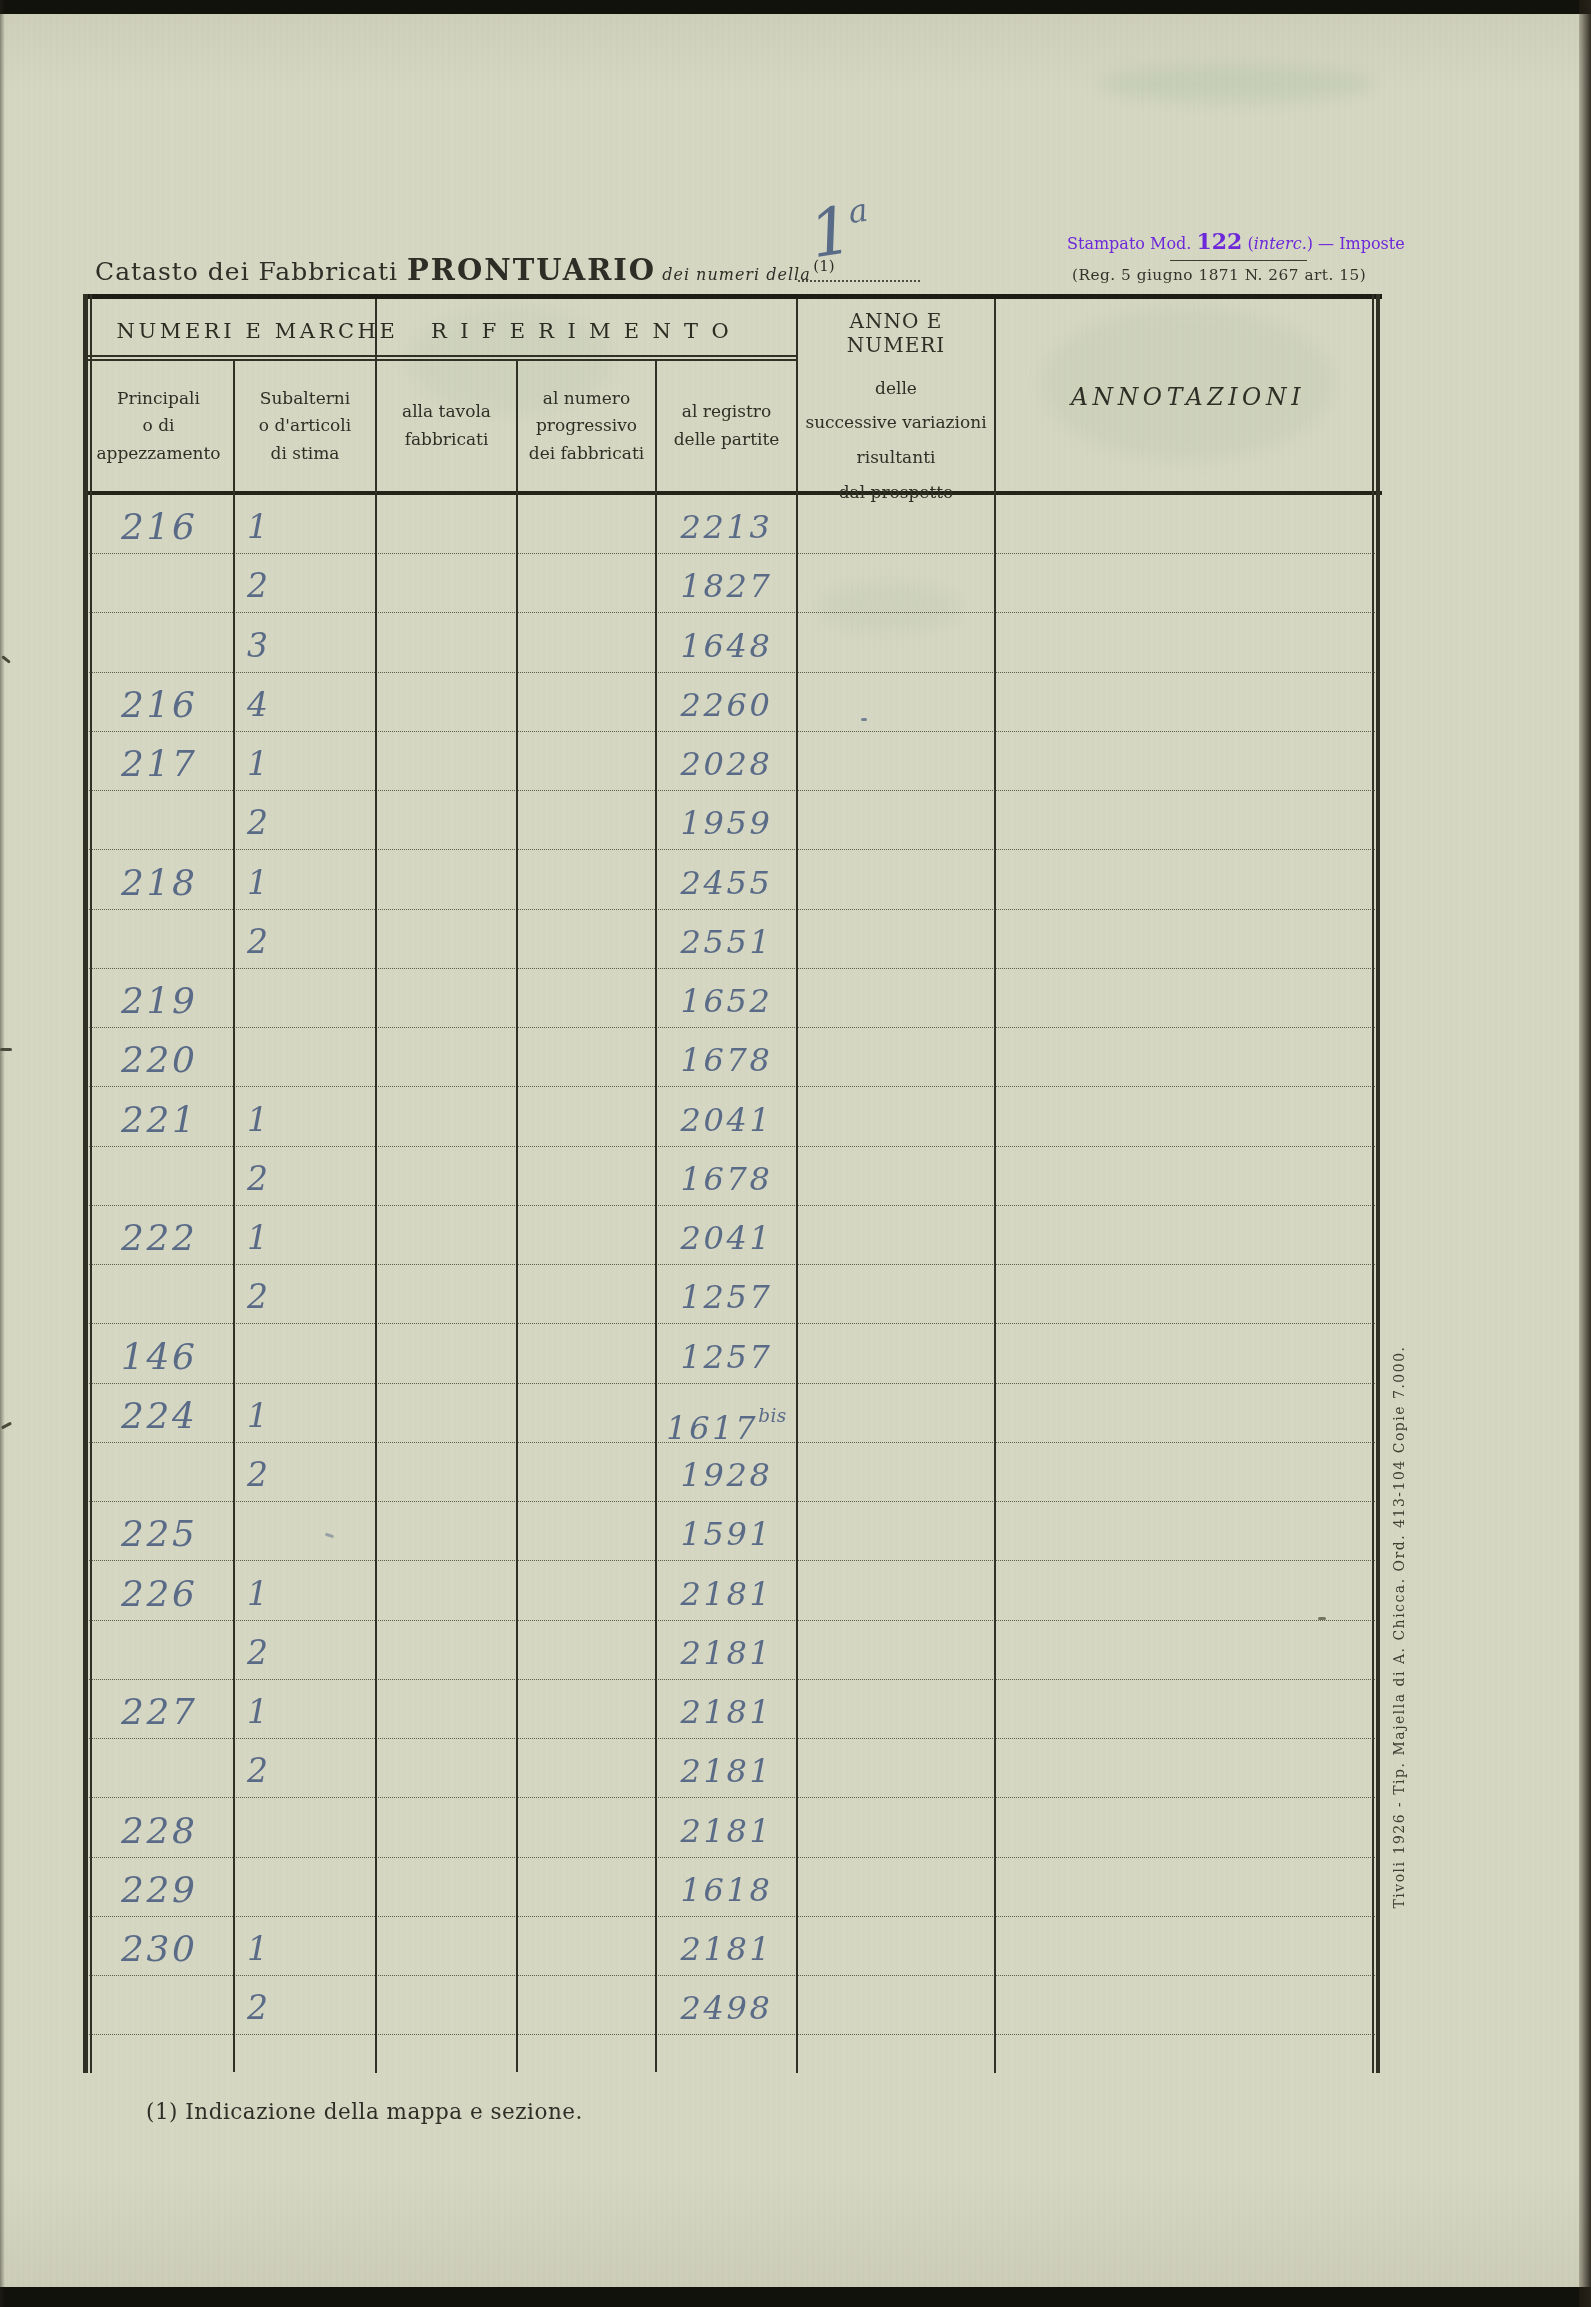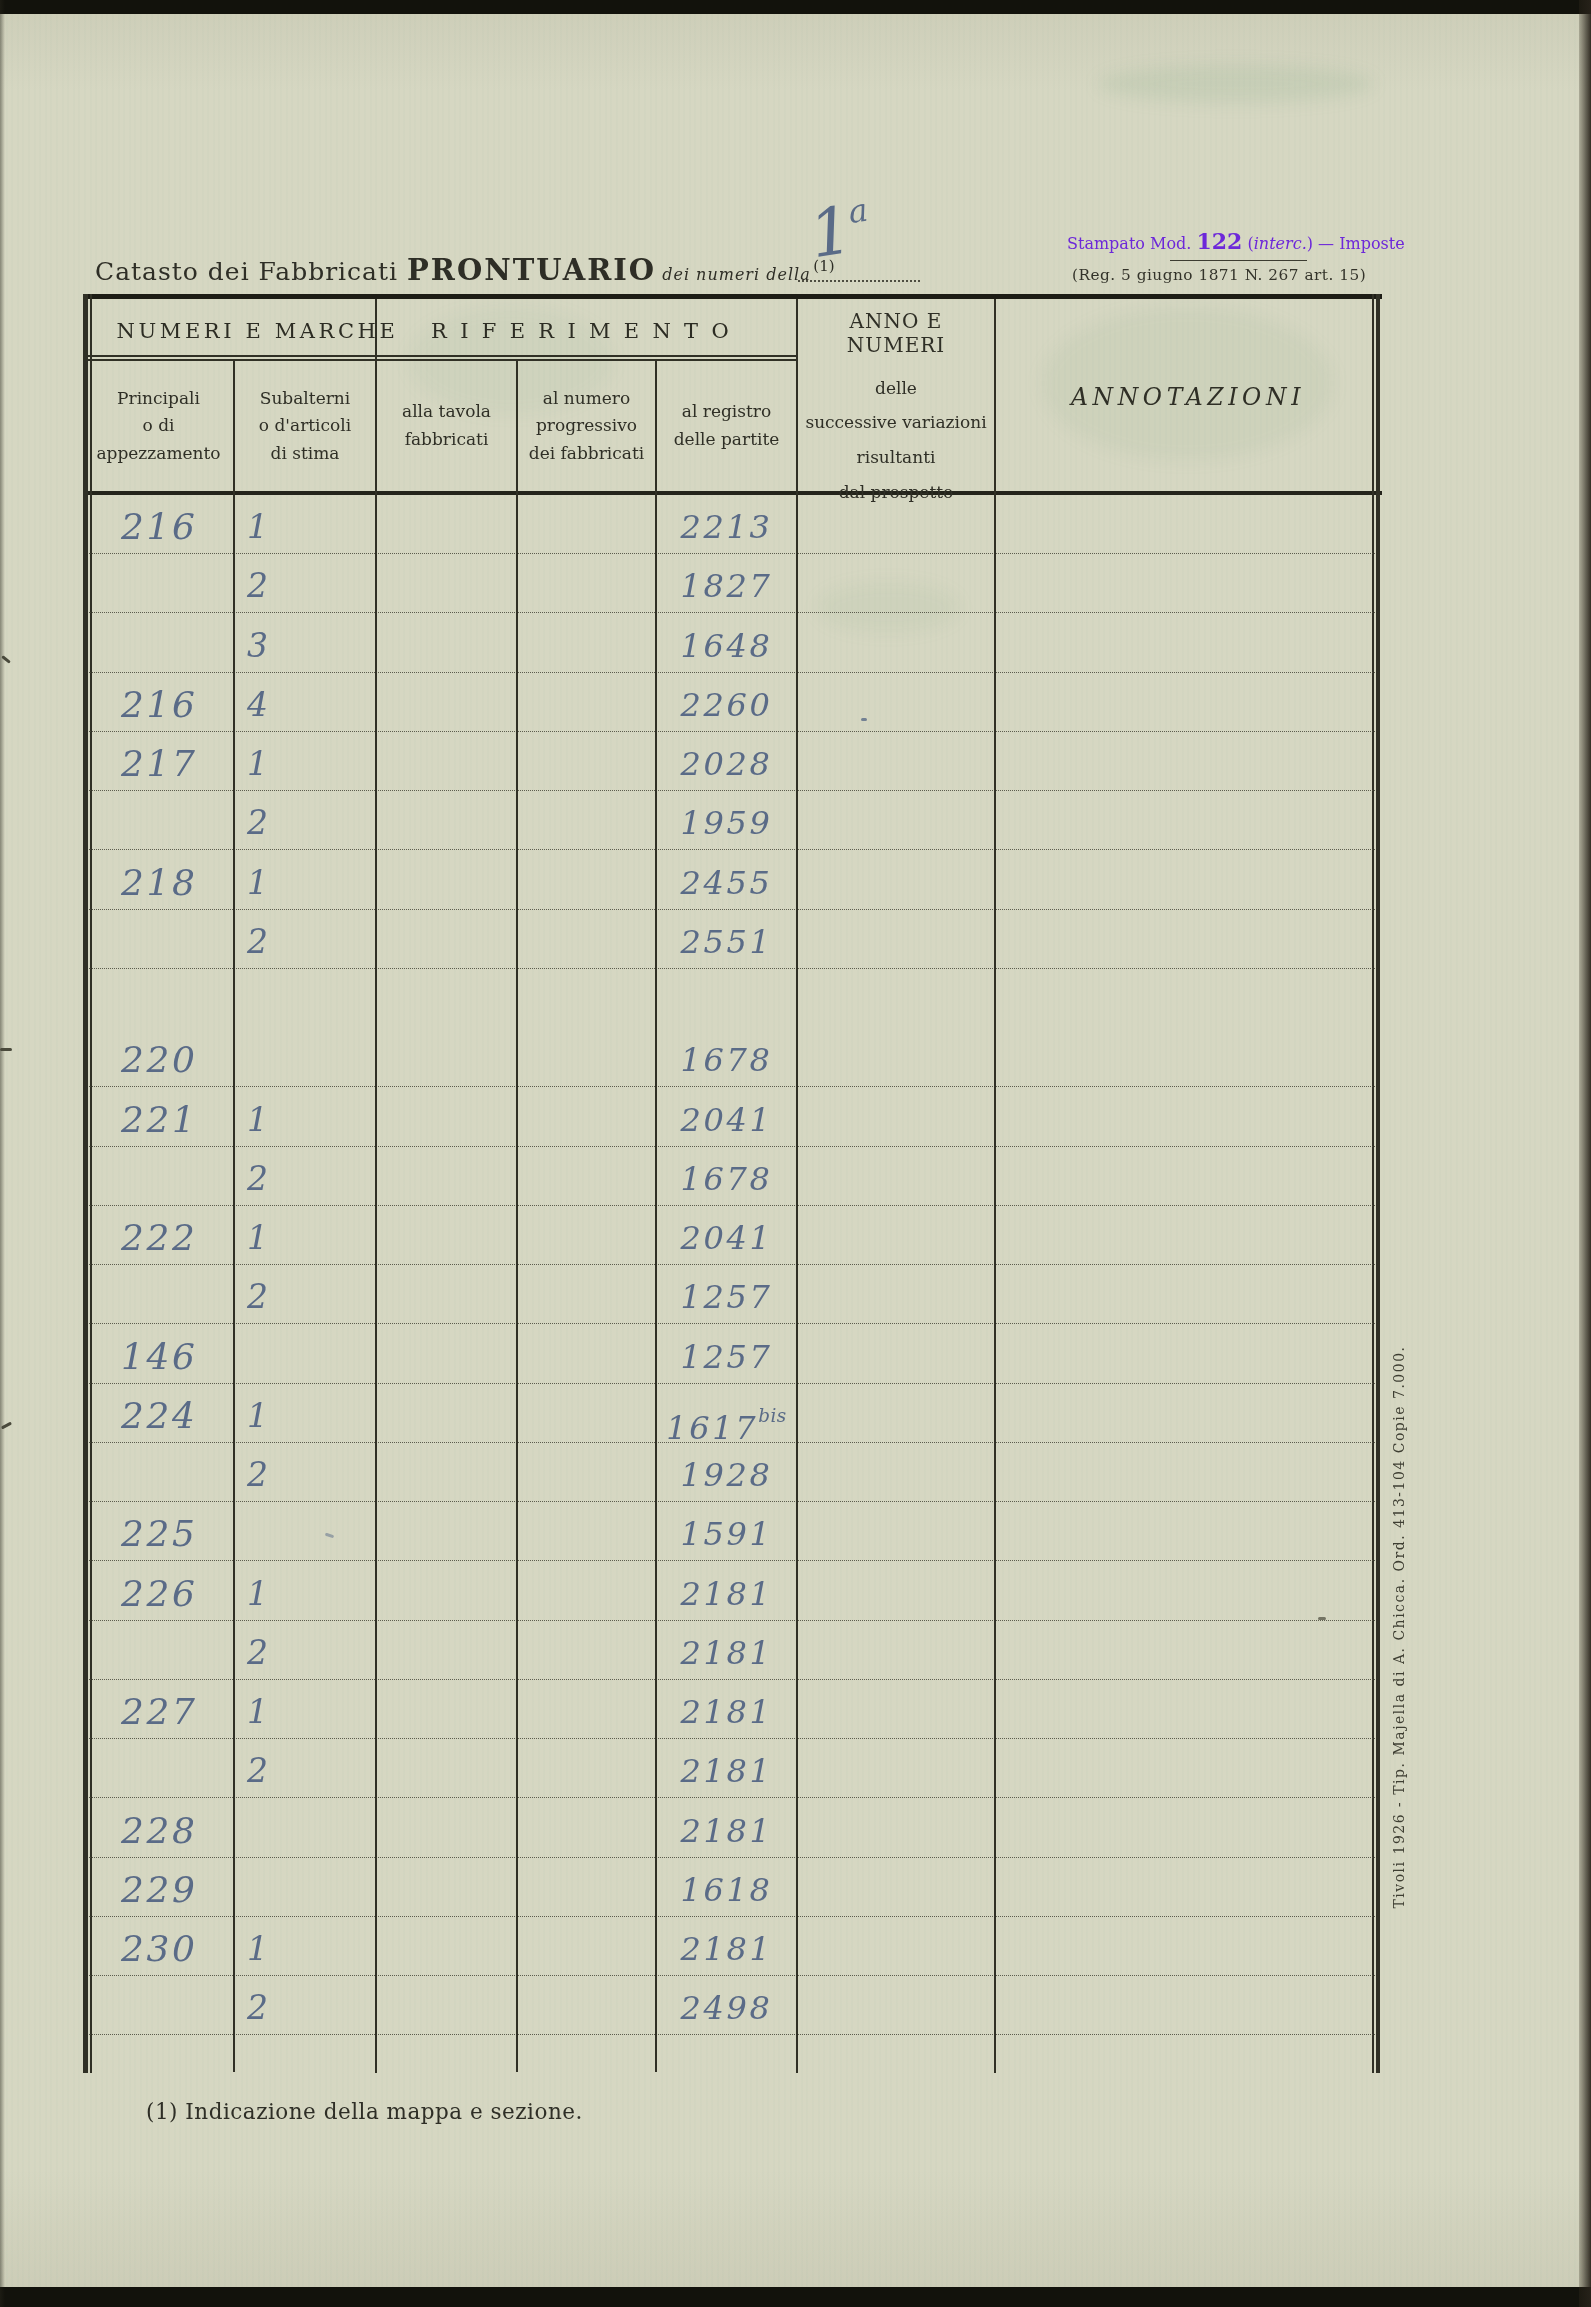--- a/index.html
+++ b/index.html
@@ -198,20 +198,26 @@
           <div class="cell hw c-s">1</div>
           <div class="cell hw c-r">2455</div>
           <div class="rowline"></div>
         </div>
         <div class="trow" style="top: 415px;">
           <div class="cell hw c-p"></div>
           <div class="cell hw c-s">2</div>
           <div class="cell hw c-r">2551</div>
           <div class="rowline"></div>
         </div>
+        <div class="trow" style="top: 474px;">
+          <div class="cell hw c-p">219</div>
+          <div class="cell hw c-s"></div>
+          <div class="cell hw c-r">1652</div>
+          <div class="rowline"></div>
+        </div>
         <div class="trow" style="top: 533px;">
           <div class="cell hw c-p">220</div>
           <div class="cell hw c-s"></div>
           <div class="cell hw c-r">1678</div>
           <div class="rowline"></div>
         </div>
         <div class="trow" style="top: 593px;">
           <div class="cell hw c-p">221</div>
           <div class="cell hw c-s">1</div>
           <div class="cell hw c-r">2041</div>

